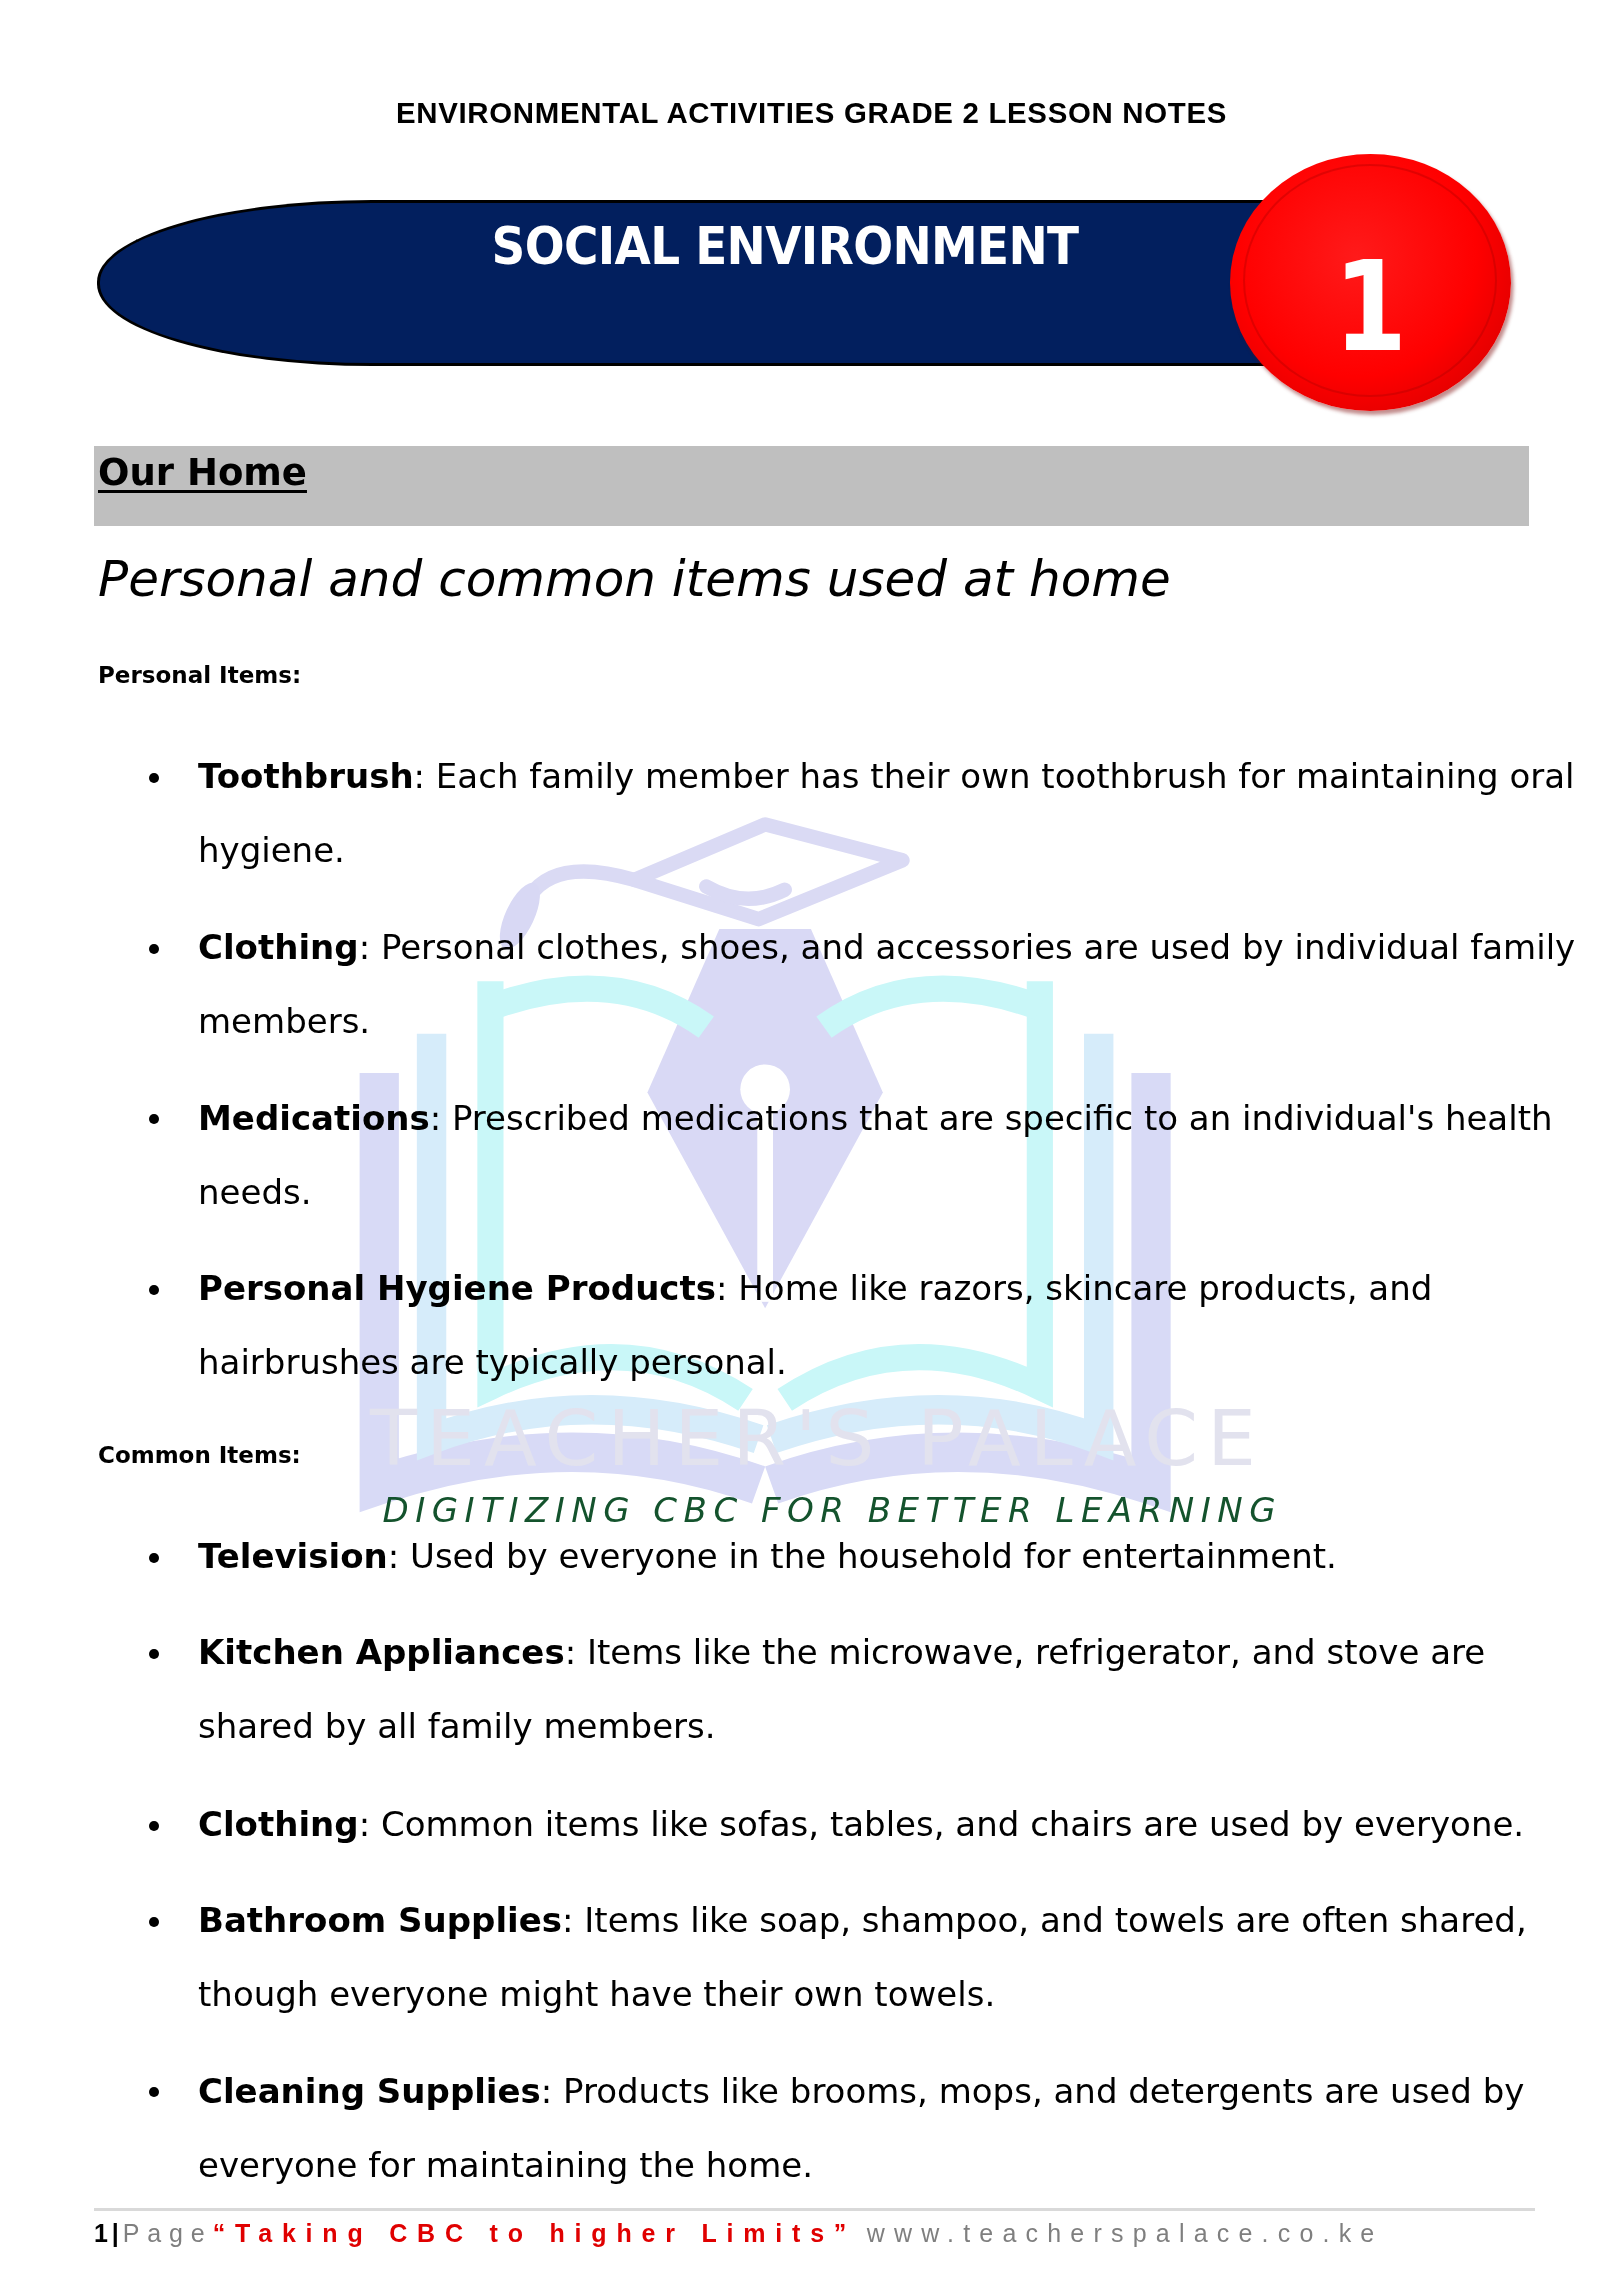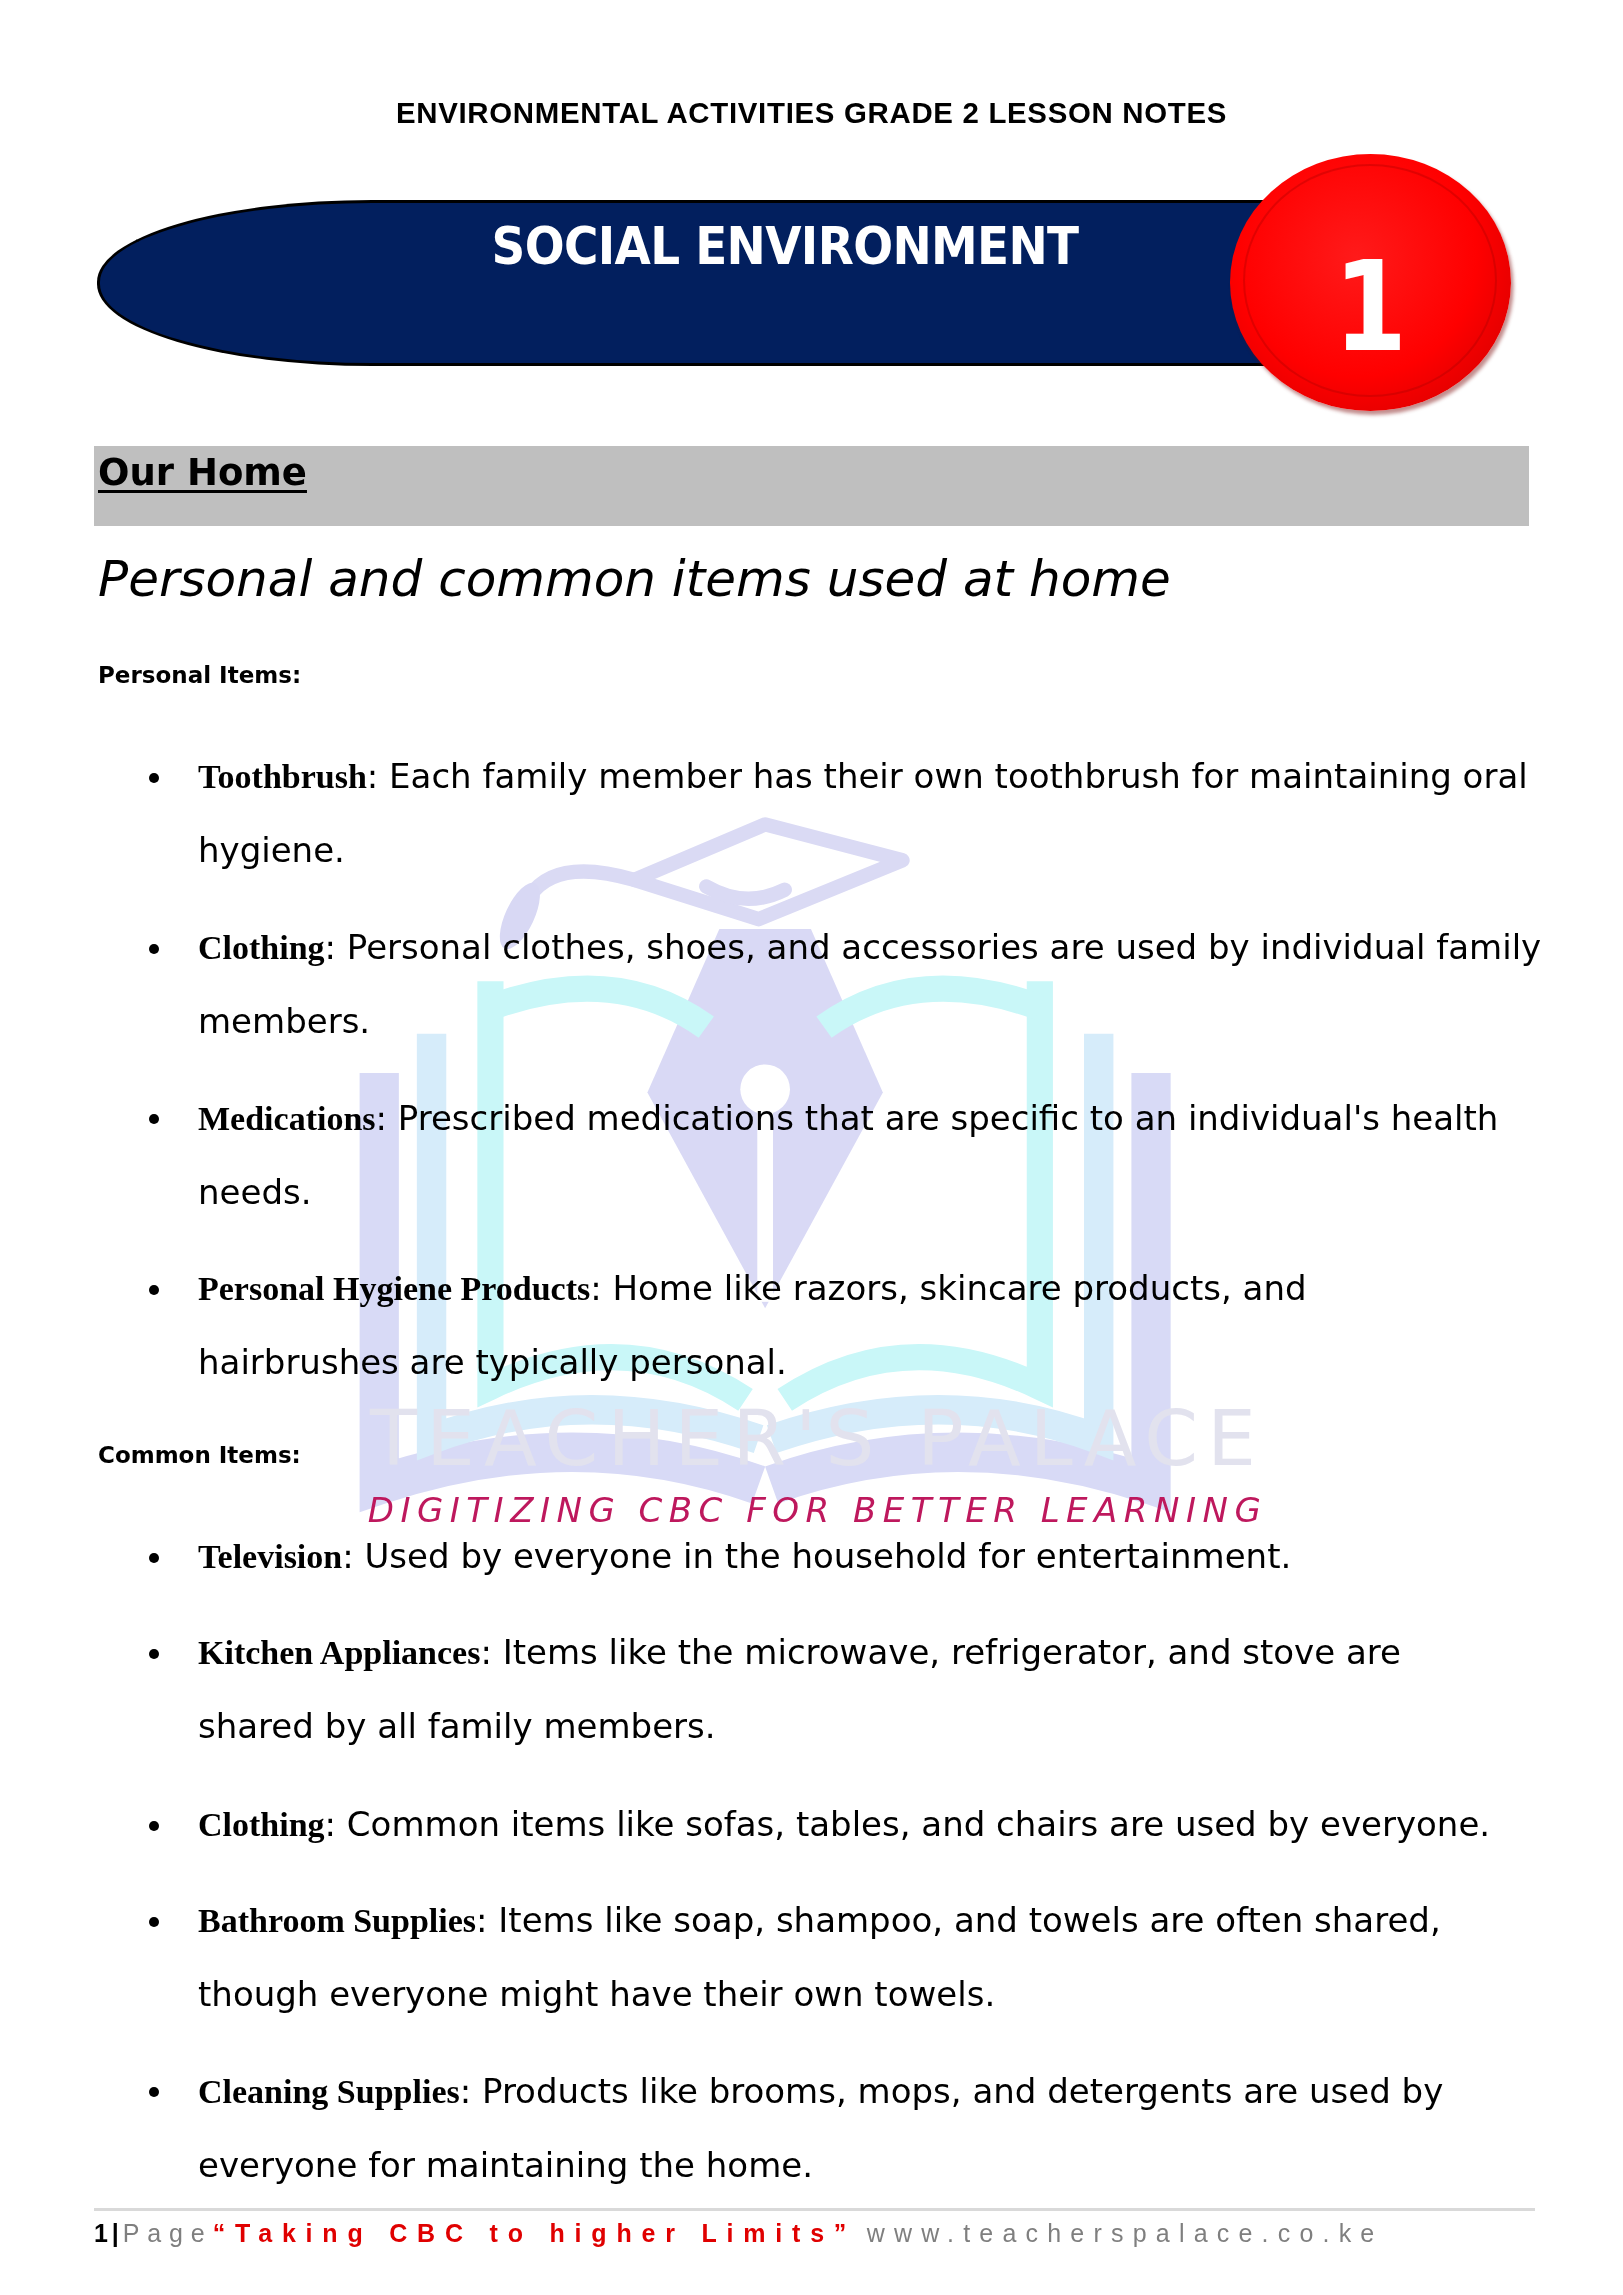--- a/index.html
+++ b/index.html
@@ -29,28 +29,28 @@
     transform:scaleX(0.85); }
 
   
   .section-bar { left:94px; top:446px; width:1435px; height:80px; background:#bfbfbf; }
   .section-title { left:98px; top:453px; font-weight:bold; font-size:37px;
     text-decoration:underline; text-decoration-thickness:3.3px; text-underline-offset:5.2px; line-height:1.1; }
   .subtitle { left:98px; top:552px; font-style:italic; font-size:50px; line-height:1.1; }
 
   .subhead { left:98px; font-weight:bold; font-size:23px; line-height:1; }
   .line { left:198px; font-size:34px; line-height:1; white-space:nowrap; }
-  .line b { font-weight:bold;font-family:Liberation Serif, serif; }
+  .line b { font-weight:bold; }
   .bullet { left:149px; width:9.8px; height:9.8px; border-radius:50%; background:#000; }
 
   
   .wm { left:340px; top:811px; width:968px; height:720px; pointer-events:none; }
   .wm-title { left:353px; width:929px; top:1400px; text-align:center; color:#e2e2ee;
     font-family:"DejaVu Sans", sans-serif; font-size:77px; letter-spacing:9.2px; line-height:1; font-weight:normal; }
-  .wm-sub { left:353px; width:929px; top:1493px; text-align:center; color:#be185d;
+  .wm-sub { left:353px; width:929px; top:1493px; text-align:right; color:#14532d;
     font-family:"DejaVu Sans", sans-serif; font-style:italic; font-size:34px; letter-spacing:6.5px; line-height:1; }
 
   
   .footer-rule { left:94px; top:2208px; width:1441px; height:2.6px; background:#d9d9d9; }
   .footer { left:94px; top:2221px; font-family:Liberation Sans, sans-serif; font-size:25px;
     line-height:1; white-space:nowrap; }
   .footer .pg { font-weight:bold; color:#000; }
   .footer .sep { font-weight:bold; color:#000; margin:0 3.9px; }
   .footer .pglabel { color:#7f7f7f; letter-spacing:7.9px; }
   .footer .motto { color:#e00000; font-weight:bold; letter-spacing:9.8px; }

